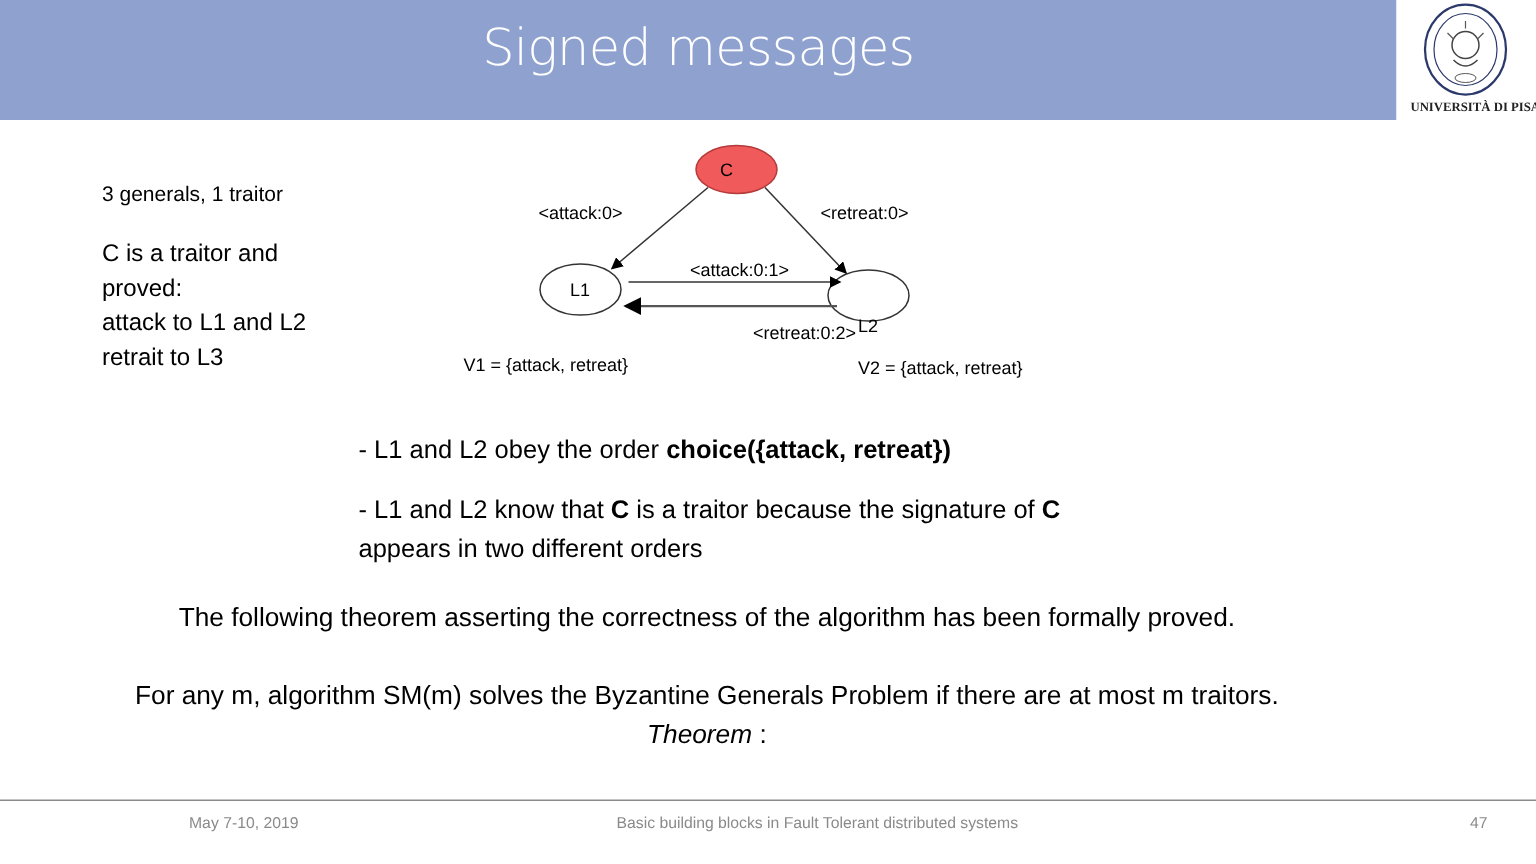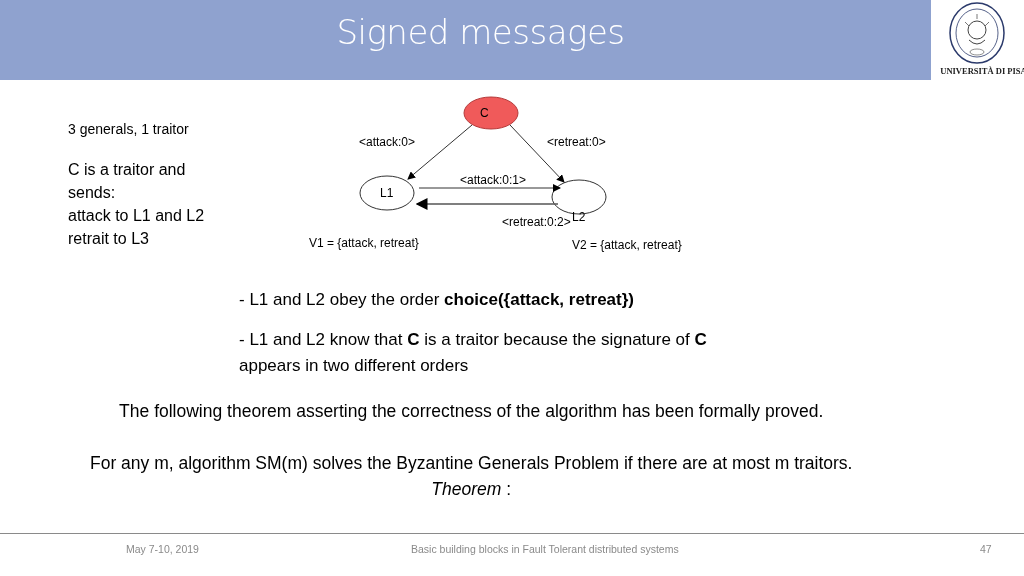--- a/index.html
+++ b/index.html
@@ -7,21 +7,21 @@
     width: 1024px; height: 576px; position: relative; overflow: hidden;
     background: #ffffff; font-family: "Liberation Sans", sans-serif; color: #000;
   }
   .header {
     position: absolute; left: 0; top: 0; width: 931px; height: 80px;
     background: #8fa2cf;
   }
   .title {
     position: absolute; left: 0; top: 12px; width: 931px; text-align: center;
     font-family: "DejaVu Sans", sans-serif; font-weight: 300; font-size: 34px;
-    color: #ffffff; letter-spacing: -0.5px; margin-left: 15px;
+    color: #ffffff; letter-spacing: -0.5px;
   }
   .logo {
     position: absolute; left: 931px; top: 0; width: 93px; height: 80px; background: #fff;
   }
   .logo-text {
     position: absolute; left: 0; top: 66px; width: 105px; text-align: center;
     font-family: "Liberation Serif", serif; font-size: 8.5px; font-weight: bold; color: #222;
   }
   .left-note { position: absolute; left: 68px; font-family: "Liberation Sans", sans-serif; }
   .note1 { top: 121px; font-size: 14px; }
@@ -51,21 +51,21 @@
     <path d="M38 40 Q46 48 54 40" fill="none" stroke="#444" stroke-width="1"></path>
     <path d="M34 22 L38 26 M58 22 L54 26 M46 14 L46 19" stroke="#555" stroke-width="0.8"></path>
     <ellipse cx="46" cy="52" rx="7" ry="3" fill="none" stroke="#444" stroke-width="0.6"></ellipse>
   </svg>
   <div class="logo-text">UNIVERSITÀ DI PISA</div>
 </div>
 
 <div class="left-note note1">3 generals, 1 traitor</div>
 <div class="left-note note2">
   <div>C is a traitor and</div>
-  <div>sends:</div>
+  <div>proved:</div>
   <div>attack to L1 and L2</div>
   <div>retrait to L3</div>
 </div>
 
 <div class="diagram">
   <svg width="420" height="170" viewBox="0 0 420 170" style="position:absolute;left:0;top:0;">
     <defs>
       <marker id="arr" markerWidth="8" markerHeight="8" refX="7" refY="4" orient="auto">
         <path d="M0,0 L8,4 L0,8 z" fill="#000"></path>
       </marker>

